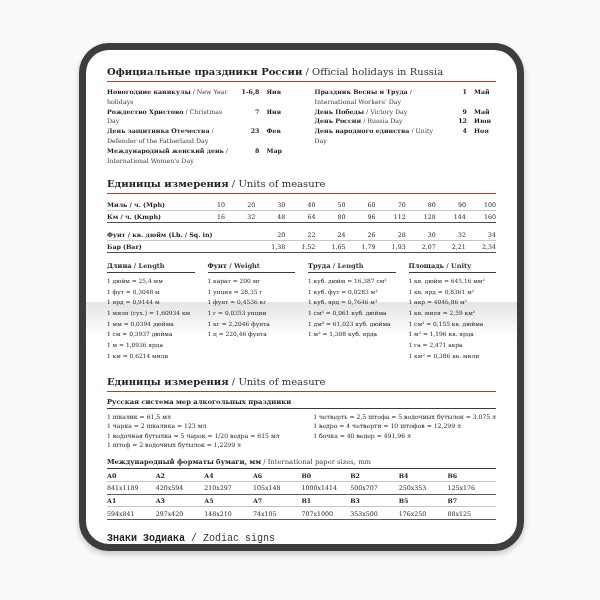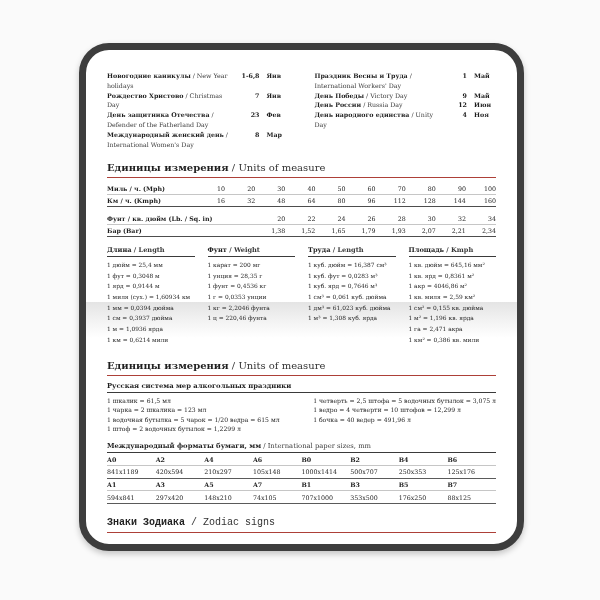--- a/index.html
+++ b/index.html
@@ -90,20 +90,23 @@
   .zodiac { margin-top: 13px; font-family: Liberation Mono, monospace; }
 </style>
 </head>
 <body>
 
 <div class="card">
   <div class="fold-band"></div>
   <div class="content">
 
     <div>
+      <div class="sec-head">
+        <span class="ru">Официальные праздники России</span><span class="en"> / Official holidays in Russia</span>
+      </div>
       <div class="holidays">
         <div class="hol-col">
 
             <div class="hol-row">
               <span class="hol-name"><span class="ru">Новогодние каникулы</span><span class="en"> / New Year holidays</span></span>
               <span class="hol-day">1-6,8</span>
               <span class="hol-month">Янв</span>
             </div>
 
             <div class="hol-row">
@@ -245,21 +248,21 @@
 
           <div class="conv-item">1 куб. дюйм = 16,387 см³</div>
               <div class="conv-item">1 куб. фут = 0,0283 м³</div>
               <div class="conv-item">1 куб. ярд = 0,7646 м³</div>
               <div class="conv-item">1 см³ = 0,061 куб. дюйма</div>
               <div class="conv-item">1 дм³ = 61,023 куб. дюйма</div>
               <div class="conv-item">1 м³ = 1,308 куб. ярда</div>
             </div>
         </div>
         <div class="conv-col">
-          <div class="conv-head"><span class="ru">Площадь</span><span class="en"> / Kmph</span></div>
+          <div class="conv-head"><span class="ru">Площадь</span><span class="en"> / Unity</span></div>
           <div>
 
           <div class="conv-item">1 кв. дюйм = 645,16 мм²</div>
               <div class="conv-item">1 кв. ярд = 0,8361 м²</div>
               <div class="conv-item">1 акр = 4046,86 м²</div>
               <div class="conv-item">1 кв. миля = 2,59 км²</div>
               <div class="conv-item">1 см² = 0,155 кв. дюйма</div>
               <div class="conv-item">1 м² = 1,196 кв. ярда</div>
               <div class="conv-item">1 га = 2,471 акра</div>
               <div class="conv-item">1 км² = 0,386 кв. мили</div>

